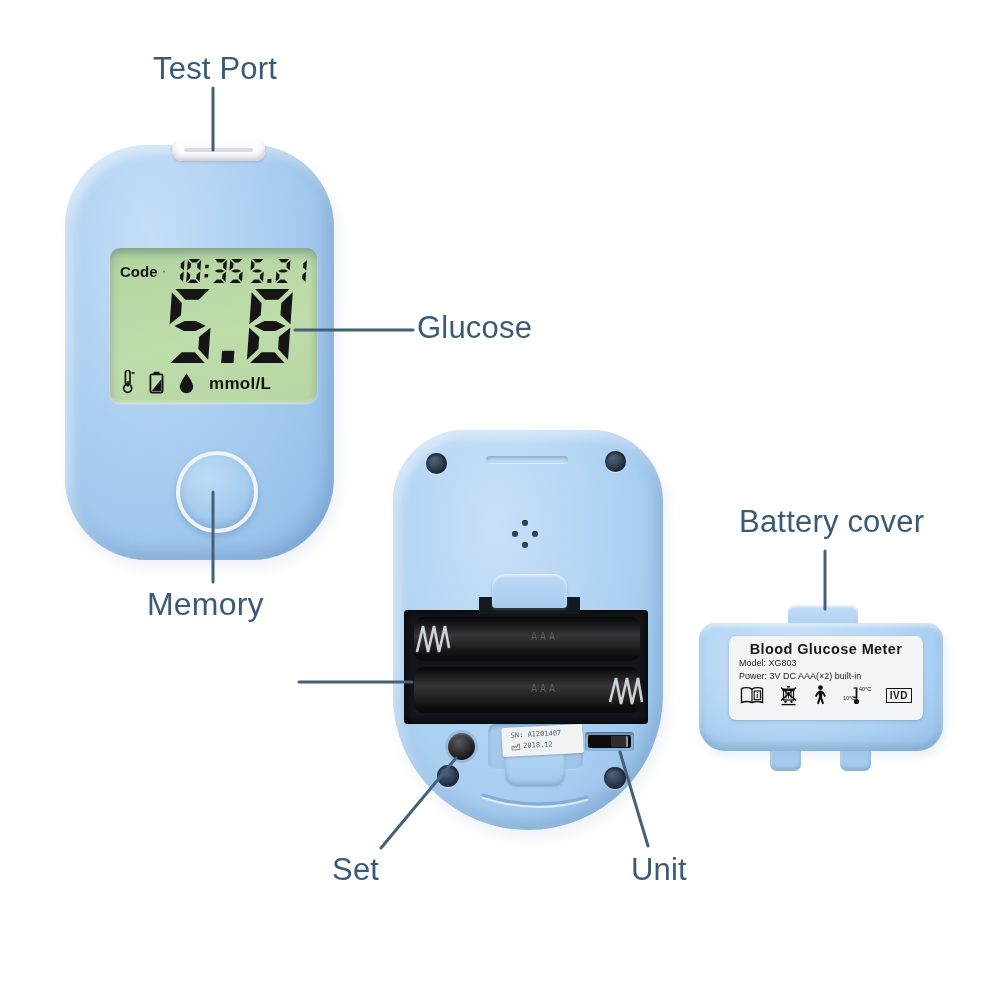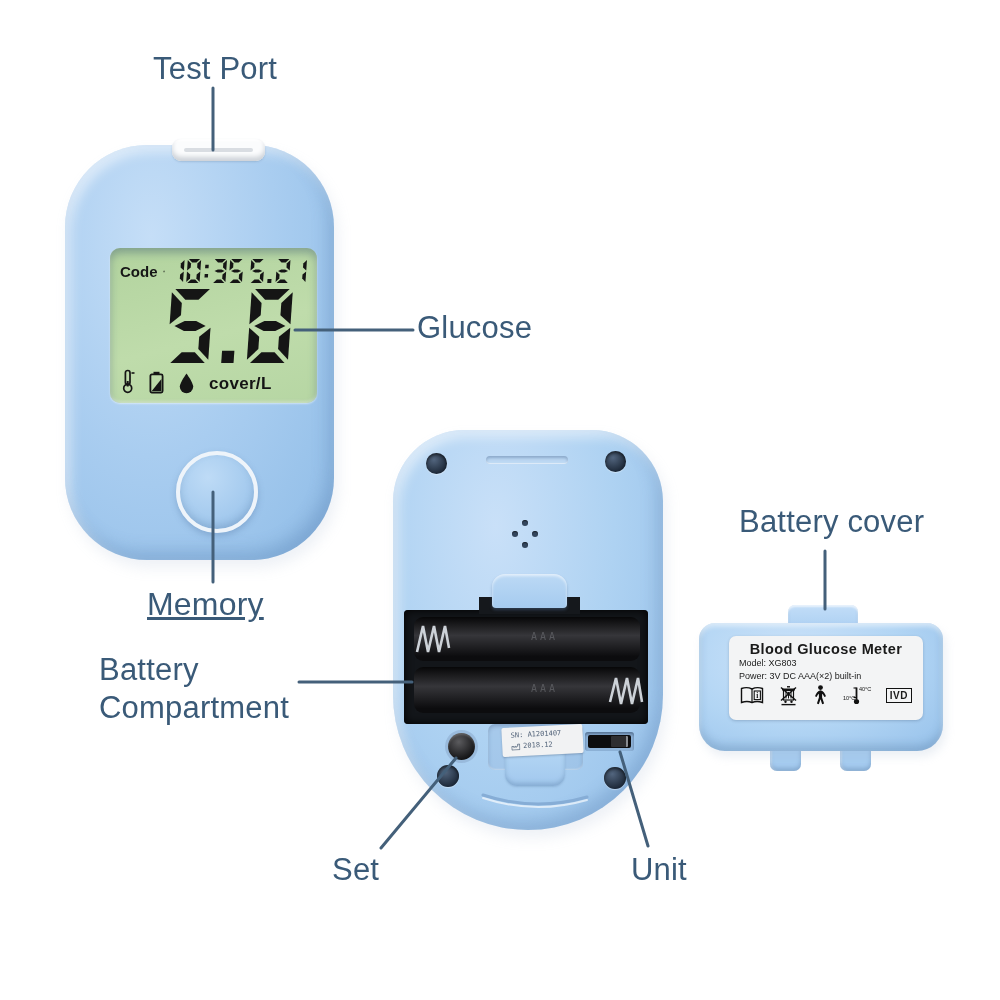--- a/index.html
+++ b/index.html
@@ -2,21 +2,21 @@
 <html><head>
 <meta charset="utf-8">
 <style>
   html,body{margin:0;padding:0;background:#ffffff;}
   .canvas{position:relative;width:1000px;height:1000px;background:#ffffff;overflow:hidden;
           font-family:"Liberation Sans",sans-serif;}
   
   .label{position:absolute;color:#3a5a78;font-size:31px;letter-spacing:.2px;white-space:nowrap;}
   .lbl-test-port{left:153px;top:51px;text-align:center;}
   .lbl-display{left:417px;top:310px;}
-  .lbl-memory{left:147px;top:586px;font-size:32px;text-decoration:underline;}
+  .lbl-memory{left:147px;top:586px;font-size:32px;}
   .lbl-batt-comp{left:99px;top:651px;line-height:38px;}
   .lbl-set{left:332px;top:852px;}
   .lbl-unit{left:631px;top:852px;}
   .lbl-batt-cover{left:739px;top:504px;}
   .leaders{position:absolute;left:0;top:0;width:1000px;height:1000px;pointer-events:none;z-index:30;}
 
   
   .front{position:absolute;left:65px;top:145px;width:269px;height:415px;border-radius:82px;
     background:radial-gradient(ellipse at 32% 22%,#c5def7 0%,#a9cdf0 48%,#98c2ea 82%,#8cb6e2 100%);
     box-shadow:inset -6px -9px 16px rgba(70,110,160,.28), inset 6px 7px 12px rgba(255,255,255,.55), 4px 8px 14px rgba(160,180,205,.18);}
@@ -90,24 +90,20 @@
   .ivd-box{border:1.6px solid #111;font-size:10px;font-weight:bold;padding:0 3px;line-height:13px;letter-spacing:.5px;}
 </style>
 </head>
 <body>
 
 <div class="canvas">
 
   <div class="label lbl-test-port">Test Port</div>
   <div class="label lbl-display">Glucose</div>
   <div class="label lbl-memory">Memory</div>
-  <div class="label lbl-batt-comp">
-    <div>Battery</div>
-    <div>Compartment</div>
-  </div>
   <div class="label lbl-set">Set</div>
   <div class="label lbl-unit">Unit</div>
   <div class="label lbl-batt-cover">Battery cover</div>
 
   <div class="front">
     <div class="test-slot"></div>
 
     <div class="lcd">
       <div class="lcd-top">
         <span class="lcd-code">Code</span>
@@ -187,21 +183,21 @@
           <line x1="9.5" y1="4" x2="12.5" y2="4" stroke="#151515" stroke-width="1.6"></line>
         </svg>
         <svg width="15" height="23" viewBox="0 0 15 23">
           <rect x="4.5" y="0.8" width="6" height="2.4" fill="#151515"></rect>
           <rect x="1.4" y="3.4" width="12.2" height="18.2" rx="1.5" fill="none" stroke="#151515" stroke-width="1.8"></rect>
           <path d="M2.6,20.3 L12.4,8 L12.4,20.3 Z" fill="#151515"></path>
         </svg>
         <svg width="17" height="21" viewBox="0 0 17 21">
           <path d="M8.5,0.5 C8.5,0.5 1.8,9.8 1.8,13.6 A6.7,6.7 0 0 0 15.2,13.6 C15.2,9.8 8.5,0.5 8.5,0.5 Z" fill="#151515"></path>
         </svg>
-        <span class="lcd-unit">cover/L</span>
+        <span class="lcd-unit">mmol/L</span>
       </div>
     </div>
 
     <div class="mem-btn"></div>
   </div>
 
   <div class="back">
     <div class="back-slot"></div>
     <div class="screw" style="left:33px;top:23px;"></div>
     <div class="screw" style="left:212px;top:21px;"></div>

